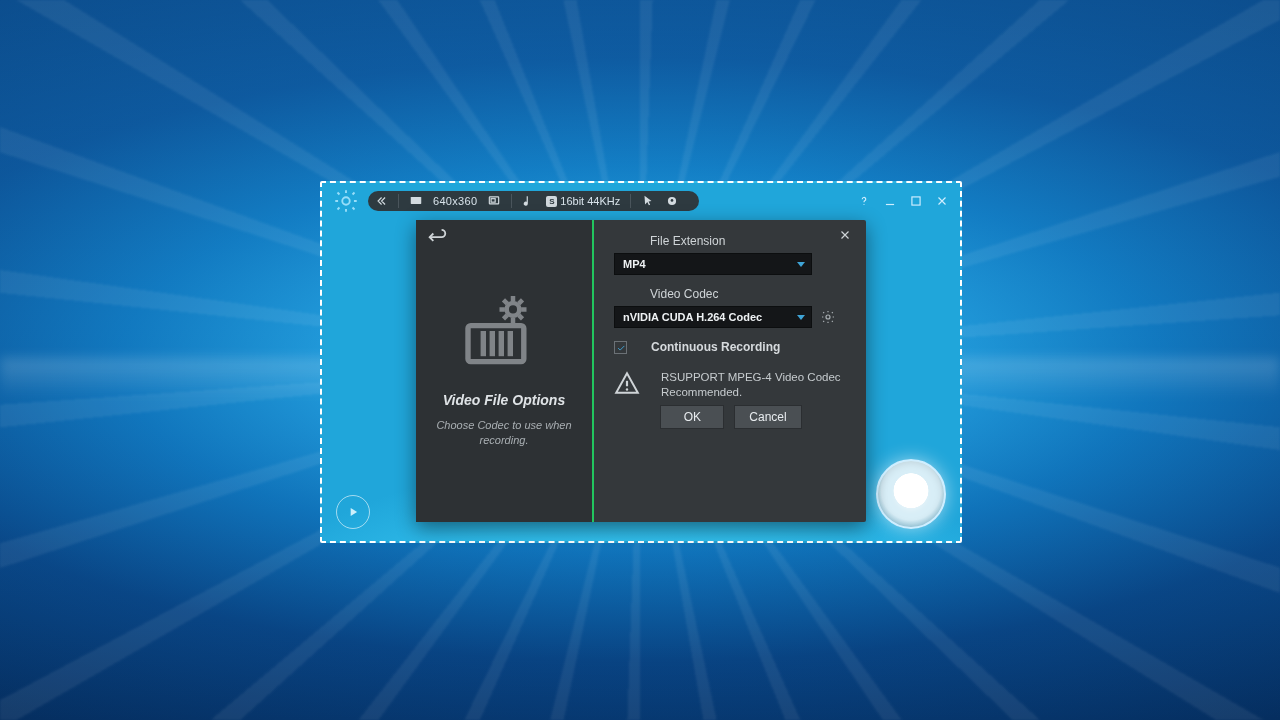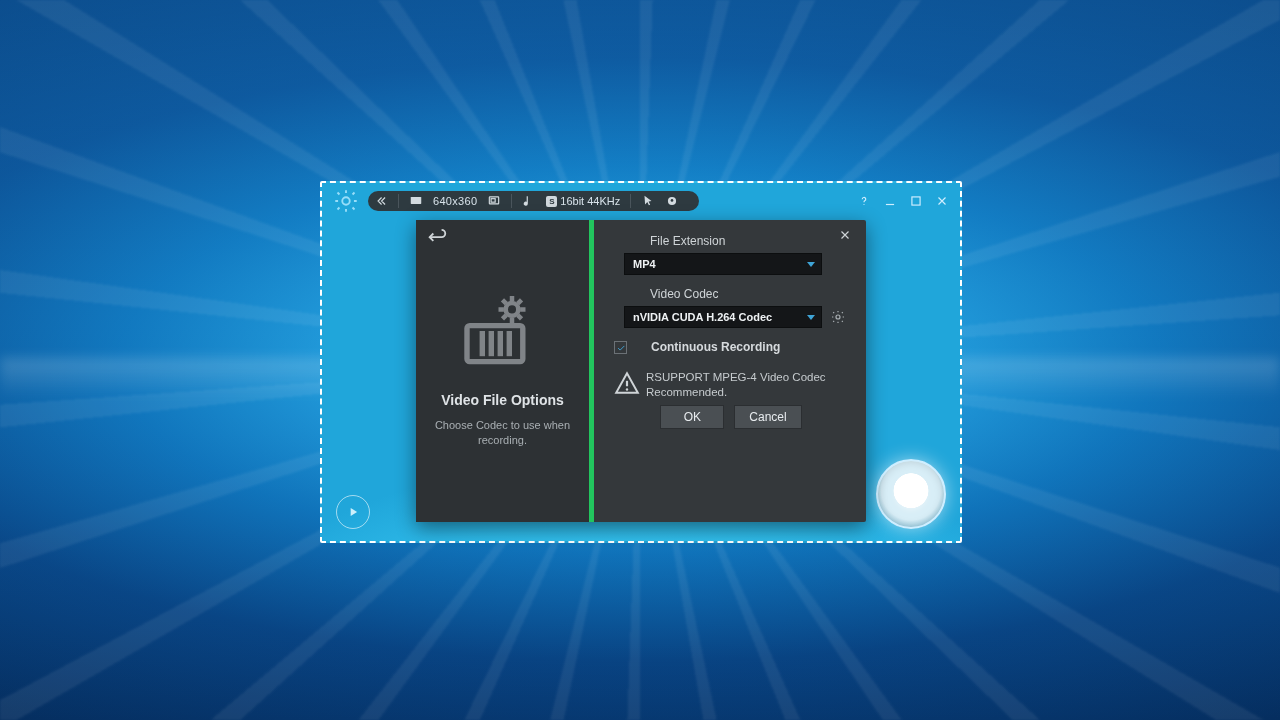--- a/index.html
+++ b/index.html
@@ -49,42 +49,42 @@
   .edgebtn{position:absolute;left:14px;width:34px;height:34px;border:1.5px solid rgba(255,255,255,.65);border-radius:50%;display:flex;align-items:center;justify-content:center;color:#dff7ff;cursor:pointer;}
   .edgebtn.play{top:312px;opacity:.9;}
   .edgebtn svg{width:14px;height:14px;}
   
   .rec{position:absolute;right:14px;bottom:12px;width:70px;height:70px;border-radius:50%;
     border:2px solid #cfeeff; background:radial-gradient(circle at 50% 45%, #fff 0 35%, #d8eef7 36% 60%, #58aacc 95%);
     box-shadow:0 0 18px rgba(255,255,255,.55), inset 0 0 10px rgba(0,0,0,.15); cursor:pointer;}
   .rec::after{content:"";position:absolute;left:50%;top:50%;width:26px;height:26px;background:#fff;border-radius:50%;transform:translate(-50%,-50%);box-shadow:0 0 8px rgba(255,255,255,.9);}
   
   .dlg{position:absolute;left:94px;top:37px;width:450px;height:302px;background:#34383b;display:flex;border-radius:2px;box-shadow:0 6px 20px rgba(0,0,0,.45);}
-  .dlg .left{width:178px;background:#2d3134;border-right:5px solid #22c55e;position:relative;padding:12px;color:#b9bec1;text-align:center;}
+  .dlg .left{width:178px;background:#2d3134;border-right:2px solid #22c55e;position:relative;padding:12px;color:#b9bec1;text-align:center;font-style:italic;}
   .dlg .backbtn{position:absolute;left:10px;top:8px;width:22px;height:22px;color:#cfd4d7;cursor:pointer;}
   .dlg .backbtn svg{width:22px;height:22px;}
   .illus{margin:54px auto 16px;width:90px;height:90px;color:#808488;display:flex;align-items:flex-end;justify-content:center;position:relative;}
   .illus svg{width:100%;height:100%;}
   .dlg .ltitle{font-size:14px;font-weight:600;color:#dfe3e6;margin-top:6px;}
   .dlg .ldesc{font-size:11px;color:#a9afb3;margin-top:10px;line-height:1.35;}
   .dlg .right{flex:1;padding:14px 18px 12px 20px;color:#d6dadd;font-size:12px;position:relative;}
   .dlg .closebtn{position:absolute;right:10px;top:8px;width:18px;height:18px;color:#cfd4d7;cursor:pointer;}
   .dlg .closebtn svg{width:14px;height:14px;}
   .fld{margin-bottom:12px;}
   .fld label{display:block;font-size:12px;color:#cfd4d7;margin-bottom:5px;margin-left:36px;}
   .selwrap{display:flex;align-items:center;gap:8px;}
-  .select{width:198px;height:22px;background:#141618;border:1px solid #0c0e0f;color:#eef1f3;font-size:11px;font-weight:700;display:flex;align-items:center;justify-content:space-between;padding:0 6px 0 8px;cursor:pointer;margin-left:10px;}
+  .select{width:198px;height:22px;background:#141618;border:1px solid #0c0e0f;color:#eef1f3;font-size:11px;font-weight:700;display:flex;align-items:center;justify-content:space-between;padding:0 6px 0 8px;cursor:pointer;}
   .select .caret{width:0;height:0;border-left:4px solid transparent;border-right:4px solid transparent;border-top:5px solid #3fa4d6;}
   .gearmini{width:16px;height:16px;color:#a9afb3;cursor:pointer;}
   .gearmini svg{width:100%;height:100%;}
   .chk{display:flex;align-items:center;gap:24px;margin-top:4px;cursor:pointer;}
   .chk .box{width:13px;height:13px;border:1px solid #6b7176;display:flex;align-items:center;justify-content:center;}
   .chk .tick{width:10px;height:10px;}
   .chk .tick svg{width:10px;height:10px;stroke:#3fa4d6;stroke-width:2.2;fill:none;}
-  .warn{display:flex;align-items:flex-start;gap:6px;margin-top:16px;}
+  .warn{display:flex;align-items:flex-start;gap:21px;margin-top:16px;}
   .warn .wicon{width:26px;height:26px;color:#cfd4d7;}
   .warn .wicon svg{width:100%;height:100%;}
   .warn .wtxt{font-size:11.5px;color:#c6cbce;line-height:1.3;max-width:180px;}
   .btns{display:flex;gap:10px;margin-top:5px;justify-content:center;}
   .btn{min-width:64px;height:24px;background:#4a4f53;border:1px solid #2b2e31;color:#e7ebee;font-size:12px;display:flex;align-items:center;justify-content:center;padding:0 14px;cursor:pointer;}
 </style>
 </head>
 <body>
 <div class="rays"></div>
 <div class="horizon"></div>

